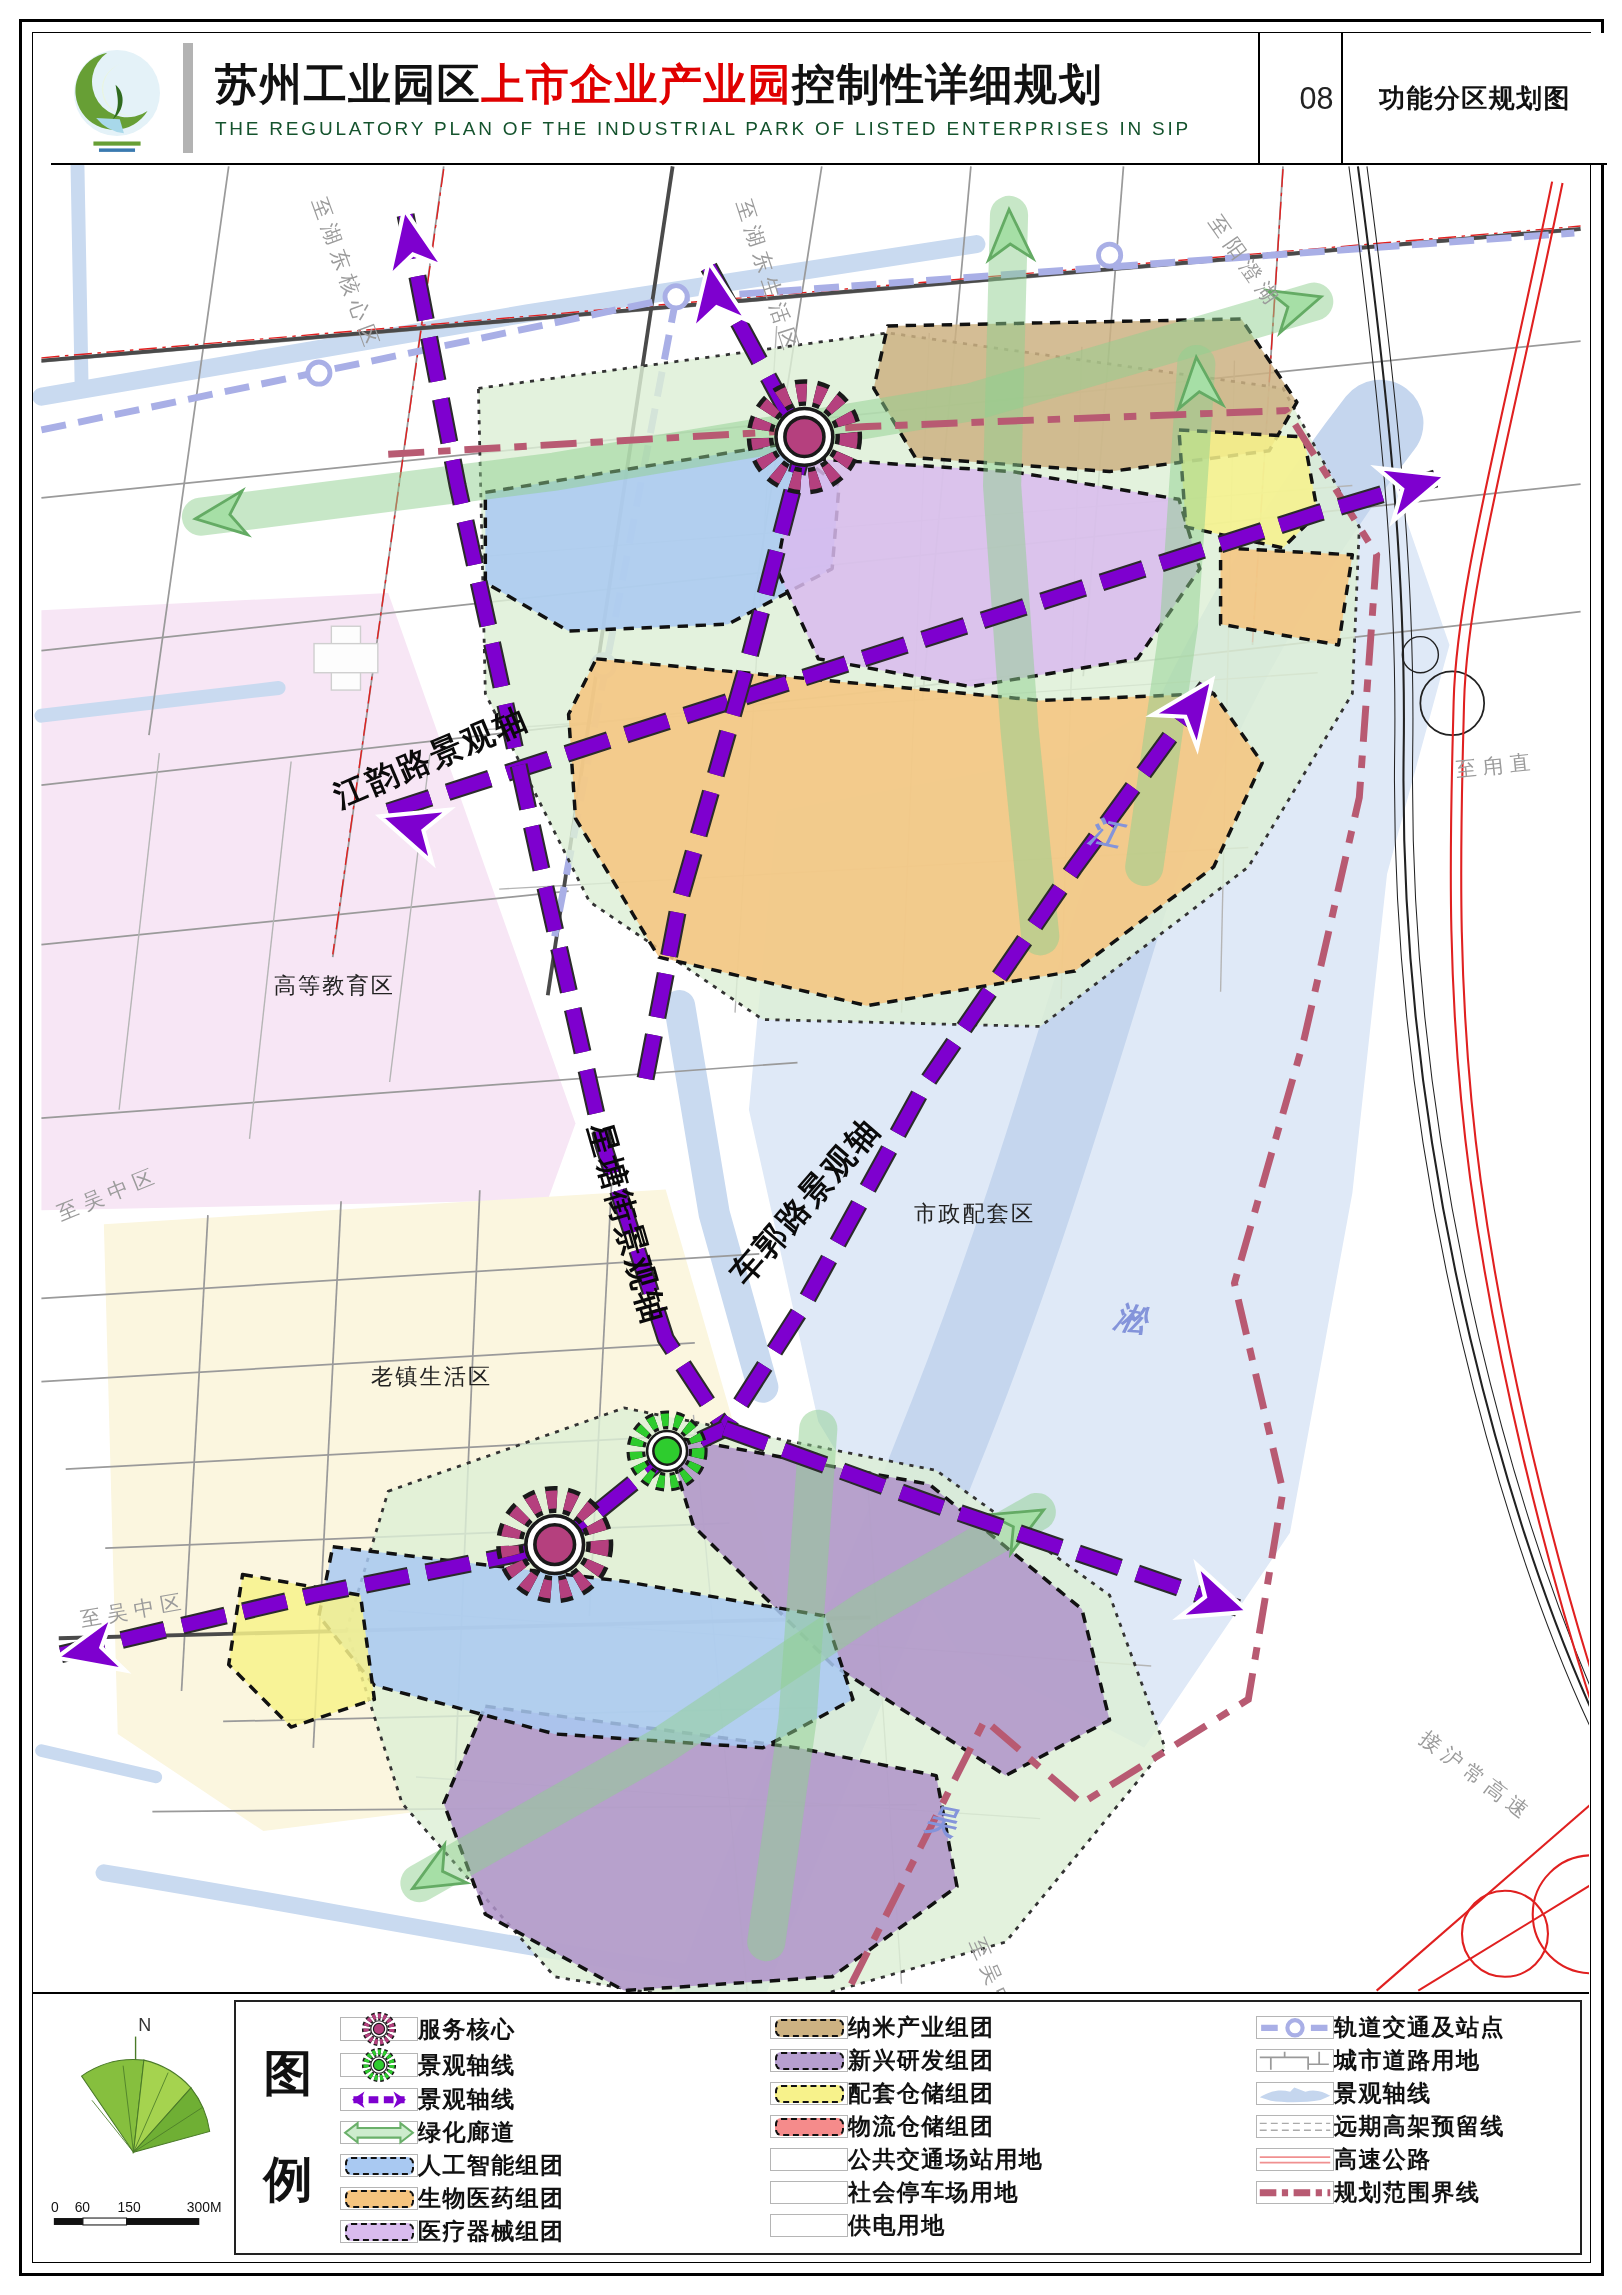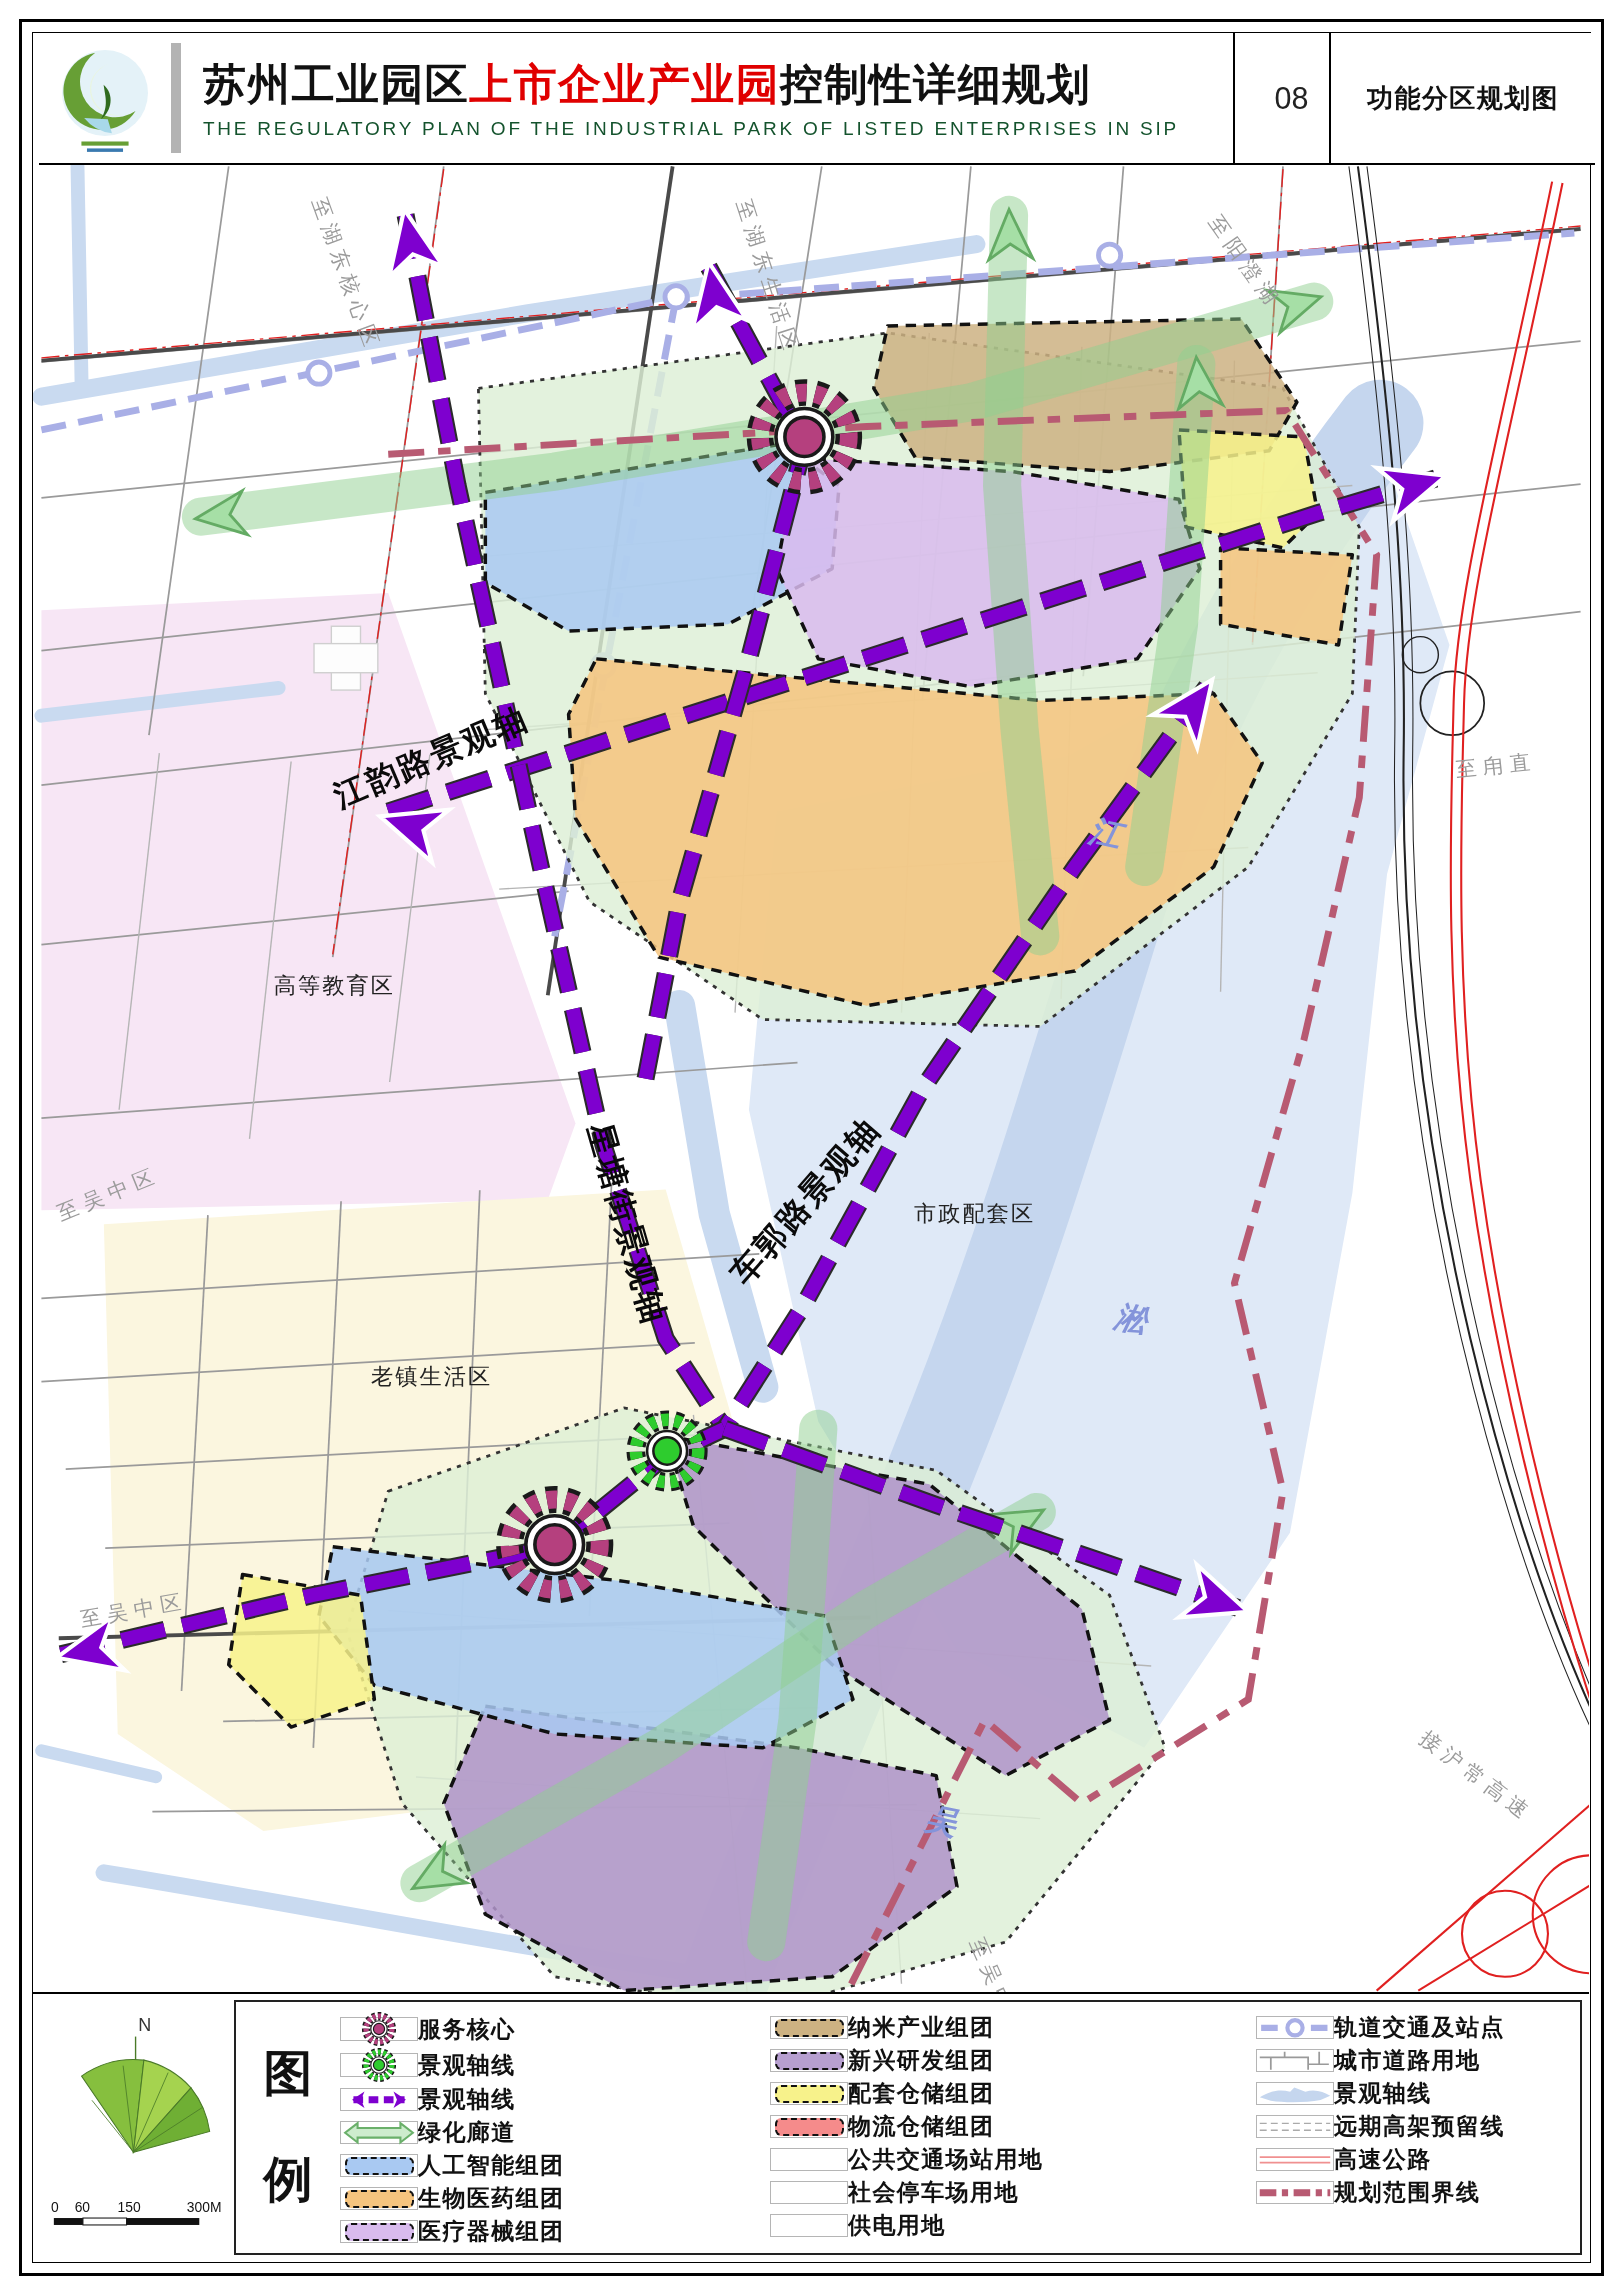--- a/index.html
+++ b/index.html
@@ -3,33 +3,33 @@
 <meta charset="utf-8">
 <style>
   html,body{margin:0;padding:0;background:#e8e8e8;}
   *{box-sizing:border-box;}
   .page{position:relative;width:1623px;height:2295px;background:#fff;margin:0 auto;
         font-family:"Liberation Sans","DejaVu Sans",sans-serif;overflow:hidden;}
   .frame-outer{position:absolute;inset:19.4px;border:3.5px solid #000;}
   .frame-inner{position:absolute;inset:32px;border:1.4px solid #000;}
 
   
-  .header{position:absolute;left:39px;top:33px;width:1556px;height:132px;
+  .header{position:absolute;left:51px;top:33px;width:1556px;height:132px;
           border-bottom:2.1px solid #000;display:flex;align-items:stretch;background:#fff;z-index:5;}
   .logo-cell{width:132px;display:flex;align-items:center;justify-content:center;}
   .hdr-divider{width:9.7px;background:#b3b3b3;margin:9.7px 4.2px 9.7px 0;}
   .title-cell{flex:1;display:flex;flex-direction:column;justify-content:center;padding-left:18px;}
   .title-line{font-size:43px;font-weight:bold;color:#111;letter-spacing:1.4px;white-space:nowrap;}
   .title-line .red{color:#e00000;}
   .subtitle-line{font-size:19px;color:#14532d;letter-spacing:2.8px;margin-top:4.2px;white-space:nowrap;
                  font-family:"Liberation Sans","DejaVu Sans",sans-serif;}
   .no-cell{width:83px;border-left:2.1px solid #000;display:flex;align-items:center;justify-content:center;
            font-size:30.5px;color:#222;padding-left:32px;}
   .name-cell{width:266px;border-left:2.1px solid #000;display:flex;align-items:center;justify-content:center;
-             font-size:26px;font-weight:bold;color:#111;letter-spacing:1.4px;margin-left:13px;}
+             font-size:26px;font-weight:bold;color:#111;letter-spacing:1.4px;}
 
   
   .map-wrap{position:absolute;left:33px;top:165px;width:1556px;height:1827px;overflow:hidden;background:#fff;}
   svg text{font-family:"Liberation Sans","DejaVu Sans",sans-serif;}
   .lbl-edge{fill:#9b9b9b;font-size:30px;letter-spacing:9px;}
   .lbl-dist{fill:#222;font-size:32px;letter-spacing:3px;}
   .lbl-axis{fill:#0a0a0a;font-size:46px;font-weight:bold;letter-spacing:4px;}
   .lbl-river{fill:#8494da;font-size:46px;font-style:italic;font-weight:bold;}
   .road-minor{stroke:#9a9a9a;stroke-width:2.5;fill:none;}
   .road-major{stroke:#4a4a4a;stroke-width:5.5;fill:none;}

